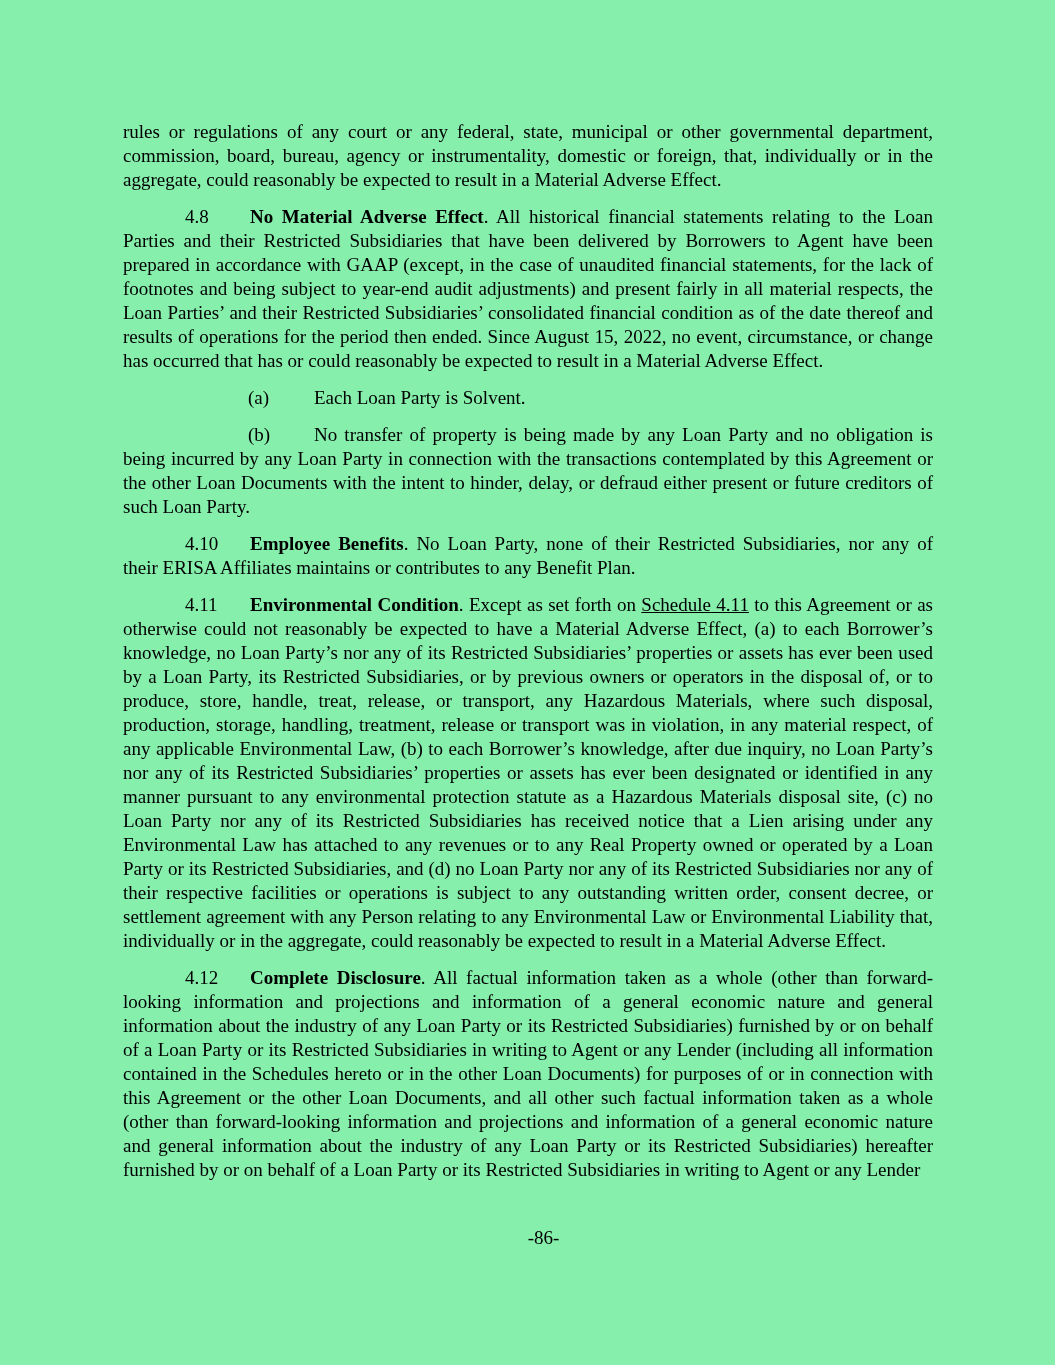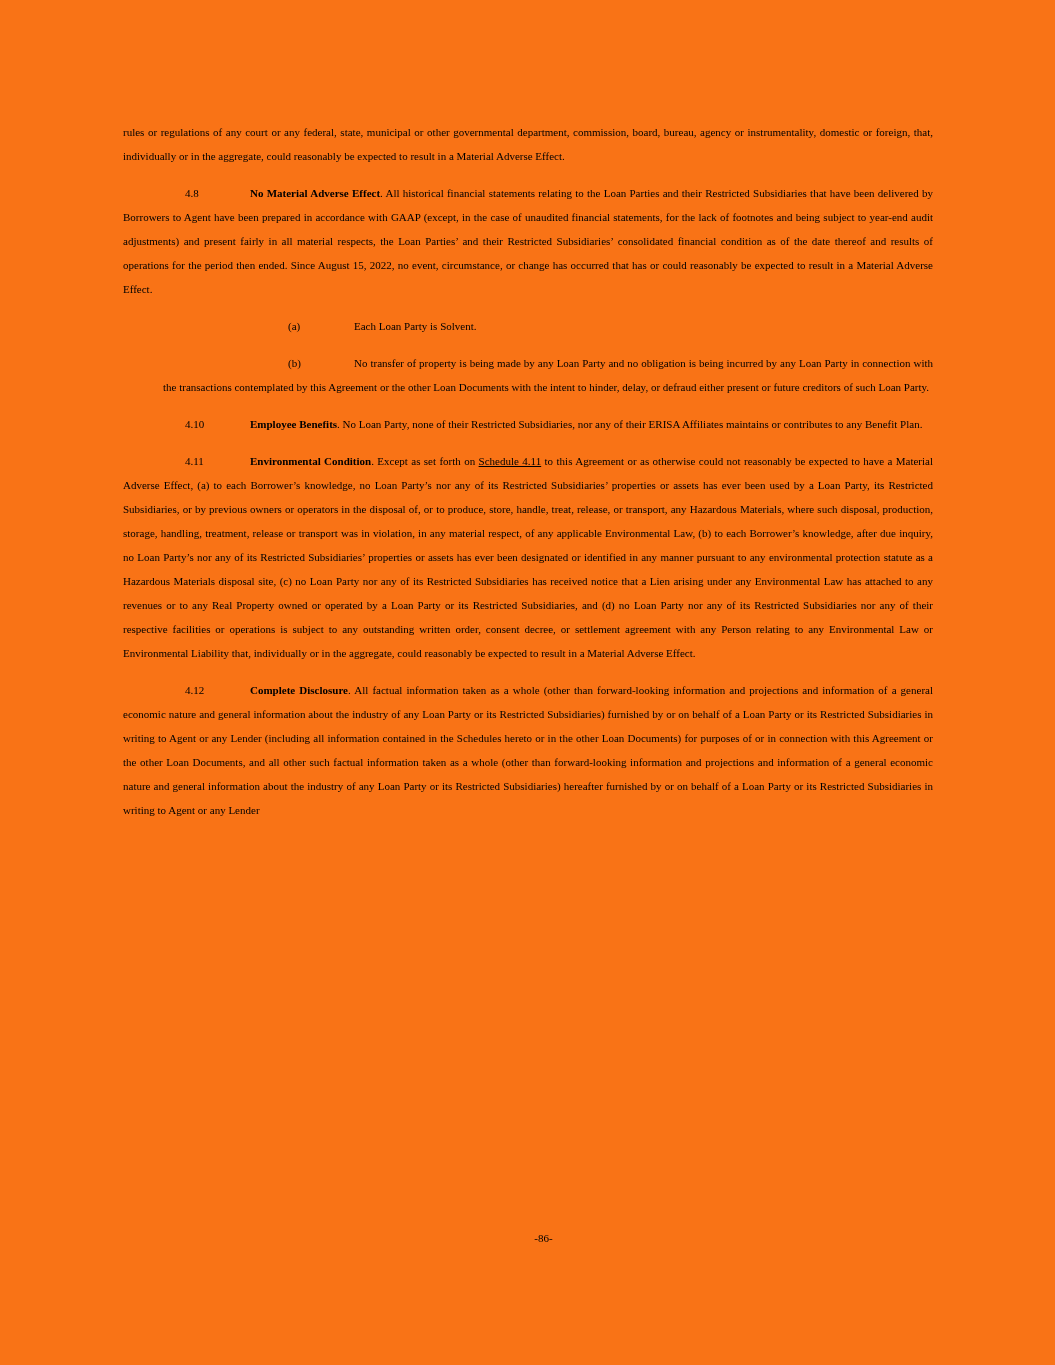--- a/index.html
+++ b/index.html
@@ -4,43 +4,42 @@
 <style>
   html, body {
     margin: 0;
     padding: 0;
     background: #ffffff;
   }
   .page {
     position: relative;
     width: 1055px;
     height: 1365px;
-    background: #f97316;
+    background: #86efac;
     font-family: "Liberation Serif", "DejaVu Serif", serif;
-    font-size: 11px;
+    font-size: 19px;
     line-height: 24px;
     color: #000000;
     overflow: hidden;
   }
   .content {
     position: absolute;
     top: 120px;
     left: 123px;
     width: 810px;
     text-align: justify;
   }
   p.para {
     margin: 0 0 13px 0;
   }
   p.sec {
     text-indent: 62px;
   }
   p.sub {
     text-indent: 125px;
-    margin-left: 40px;
   }
   .num {
     display: inline-block;
     width: 65px;
     text-indent: 0;
   }
   .sublabel {
     display: inline-block;
     width: 66px;
     text-indent: 0;

